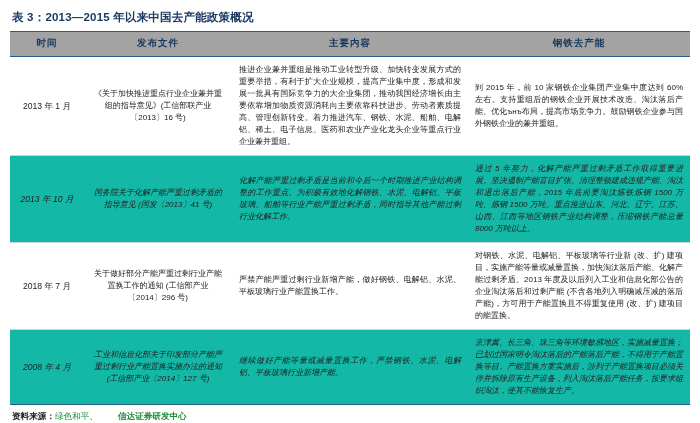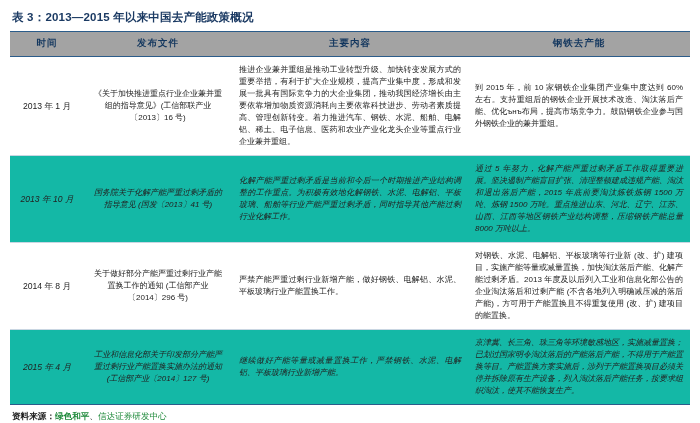--- a/index.html
+++ b/index.html
@@ -84,28 +84,29 @@
     font-size: 8.6px;
     color: #1a1a1a;
     padding-left: 2px;
   }
   .src .label {
     font-weight: bold;
     color: #1a1a1a;
   }
   .src .green {
     color: #1f8a3b;
-    font-weight: bold;
+    font-weight: normal;
   }
   .src .sep {
     color: #1a1a1a;
   }
   .src .firm {
     color: #1f8a3b;
-    font-weight: normal;
+    font-weight: bold;
+    margin-left: 20px;
   }
 </style>
 </head>
 <body>
 
 <div class="page">
 
   <div class="title">表 3：2013—2015 年以来中国去产能政策概况</div>
 
   <table class="policy">
@@ -130,27 +131,27 @@
         <td class="main">推进企业兼并重组是推动工业转型升级、加快转变发展方式的重要举措，有利于扩大企业规模，提高产业集中度，形成和发展一批具有国际竞争力的大企业集团，推动我国经济增长由主要依靠增加物质资源消耗向主要依靠科技进步、劳动者素质提高、管理创新转变。着力推进汽车、钢铁、水泥、船舶、电解铝、稀土、电子信息、医药和农业产业化龙头企业等重点行业企业兼并重组。</td>
         <td class="steel">到 2015 年，前 10 家钢铁企业集团产业集中度达到 60% 左右。支持重组后的钢铁企业开展技术改造、淘汰落后产能、优化ънъ布局，提高市场竞争力。鼓励钢铁企业参与国外钢铁企业的兼并重组。</td>
       </tr>
       <tr class="alt">
         <td class="time">2013 年 10 月</td>
         <td class="doc">国务院关于化解产能严重过剩矛盾的指导意见 (国发〔2013〕41 号)</td>
         <td class="main">化解产能严重过剩矛盾是当前和今后一个时期推进产业结构调整的工作重点。为积极有效地化解钢铁、水泥、电解铝、平板玻璃、船舶等行业产能严重过剩矛盾，同时指导其他产能过剩行业化解工作。</td>
         <td class="steel">通过 5 年努力，化解产能严重过剩矛盾工作取得重要进展。坚决遏制产能盲目扩张、清理整顿建成违规产能、淘汰和退出落后产能，2015 年底前要淘汰炼铁炼钢 1500 万吨、炼钢 1500 万吨。重点推进山东、河北、辽宁、江苏、山西、江西等地区钢铁产业结构调整，压缩钢铁产能总量 8000 万吨以上。</td>
       </tr>
       <tr>
-        <td class="time">2014 年 8 月</td>
+        <td class="time">2018 年 7 月</td>
         <td class="doc">关于做好部分产能严重过剩行业产能置换工作的通知 (工信部产业〔2014〕296 号)</td>
         <td class="main">严禁产能严重过剩行业新增产能，做好钢铁、电解铝、水泥、平板玻璃行业产能置换工作。</td>
         <td class="steel">对钢铁、水泥、电解铝、平板玻璃等行业新 (改、扩) 建项目，实施产能等量或减量置换，加快淘汰落后产能、化解产能过剩矛盾。2013 年度及以后列入工业和信息化部公告的企业淘汰落后和过剩产能 (不含各地列入明确减压减的落后产能)，方可用于产能置换且不得重复使用 (改、扩) 建项目的能置换。</td>
       </tr>
       <tr class="alt">
-        <td class="time">2015 年 4 月</td>
+        <td class="time">2008 年 4 月</td>
         <td class="doc">工业和信息化部关于印发部分产能严重过剩行业产能置换实施办法的通知 (工信部产业〔2014〕127 号)</td>
         <td class="main">继续做好产能等量或减量置换工作，严禁钢铁、水泥、电解铝、平板玻璃行业新增产能。</td>
         <td class="steel">京津冀、长三角、珠三角等环境敏感地区，实施减量置换；已划过国家明令淘汰落后的产能落后产能，不得用于产能置换等目。产能置换方案实施后，涉列于产能置换项目必须关停并拆除原有生产设备，列入淘汰落后产能任务，按要求组织淘汰，使其不能恢复生产。</td>
       </tr>
     </tbody>
   </table>
 
   <div class="src">
     <span class="label">资料来源：</span><span class="green">绿色和平</span><span class="sep">、</span><span class="firm">信达证券研发中心</span>
   </div>

